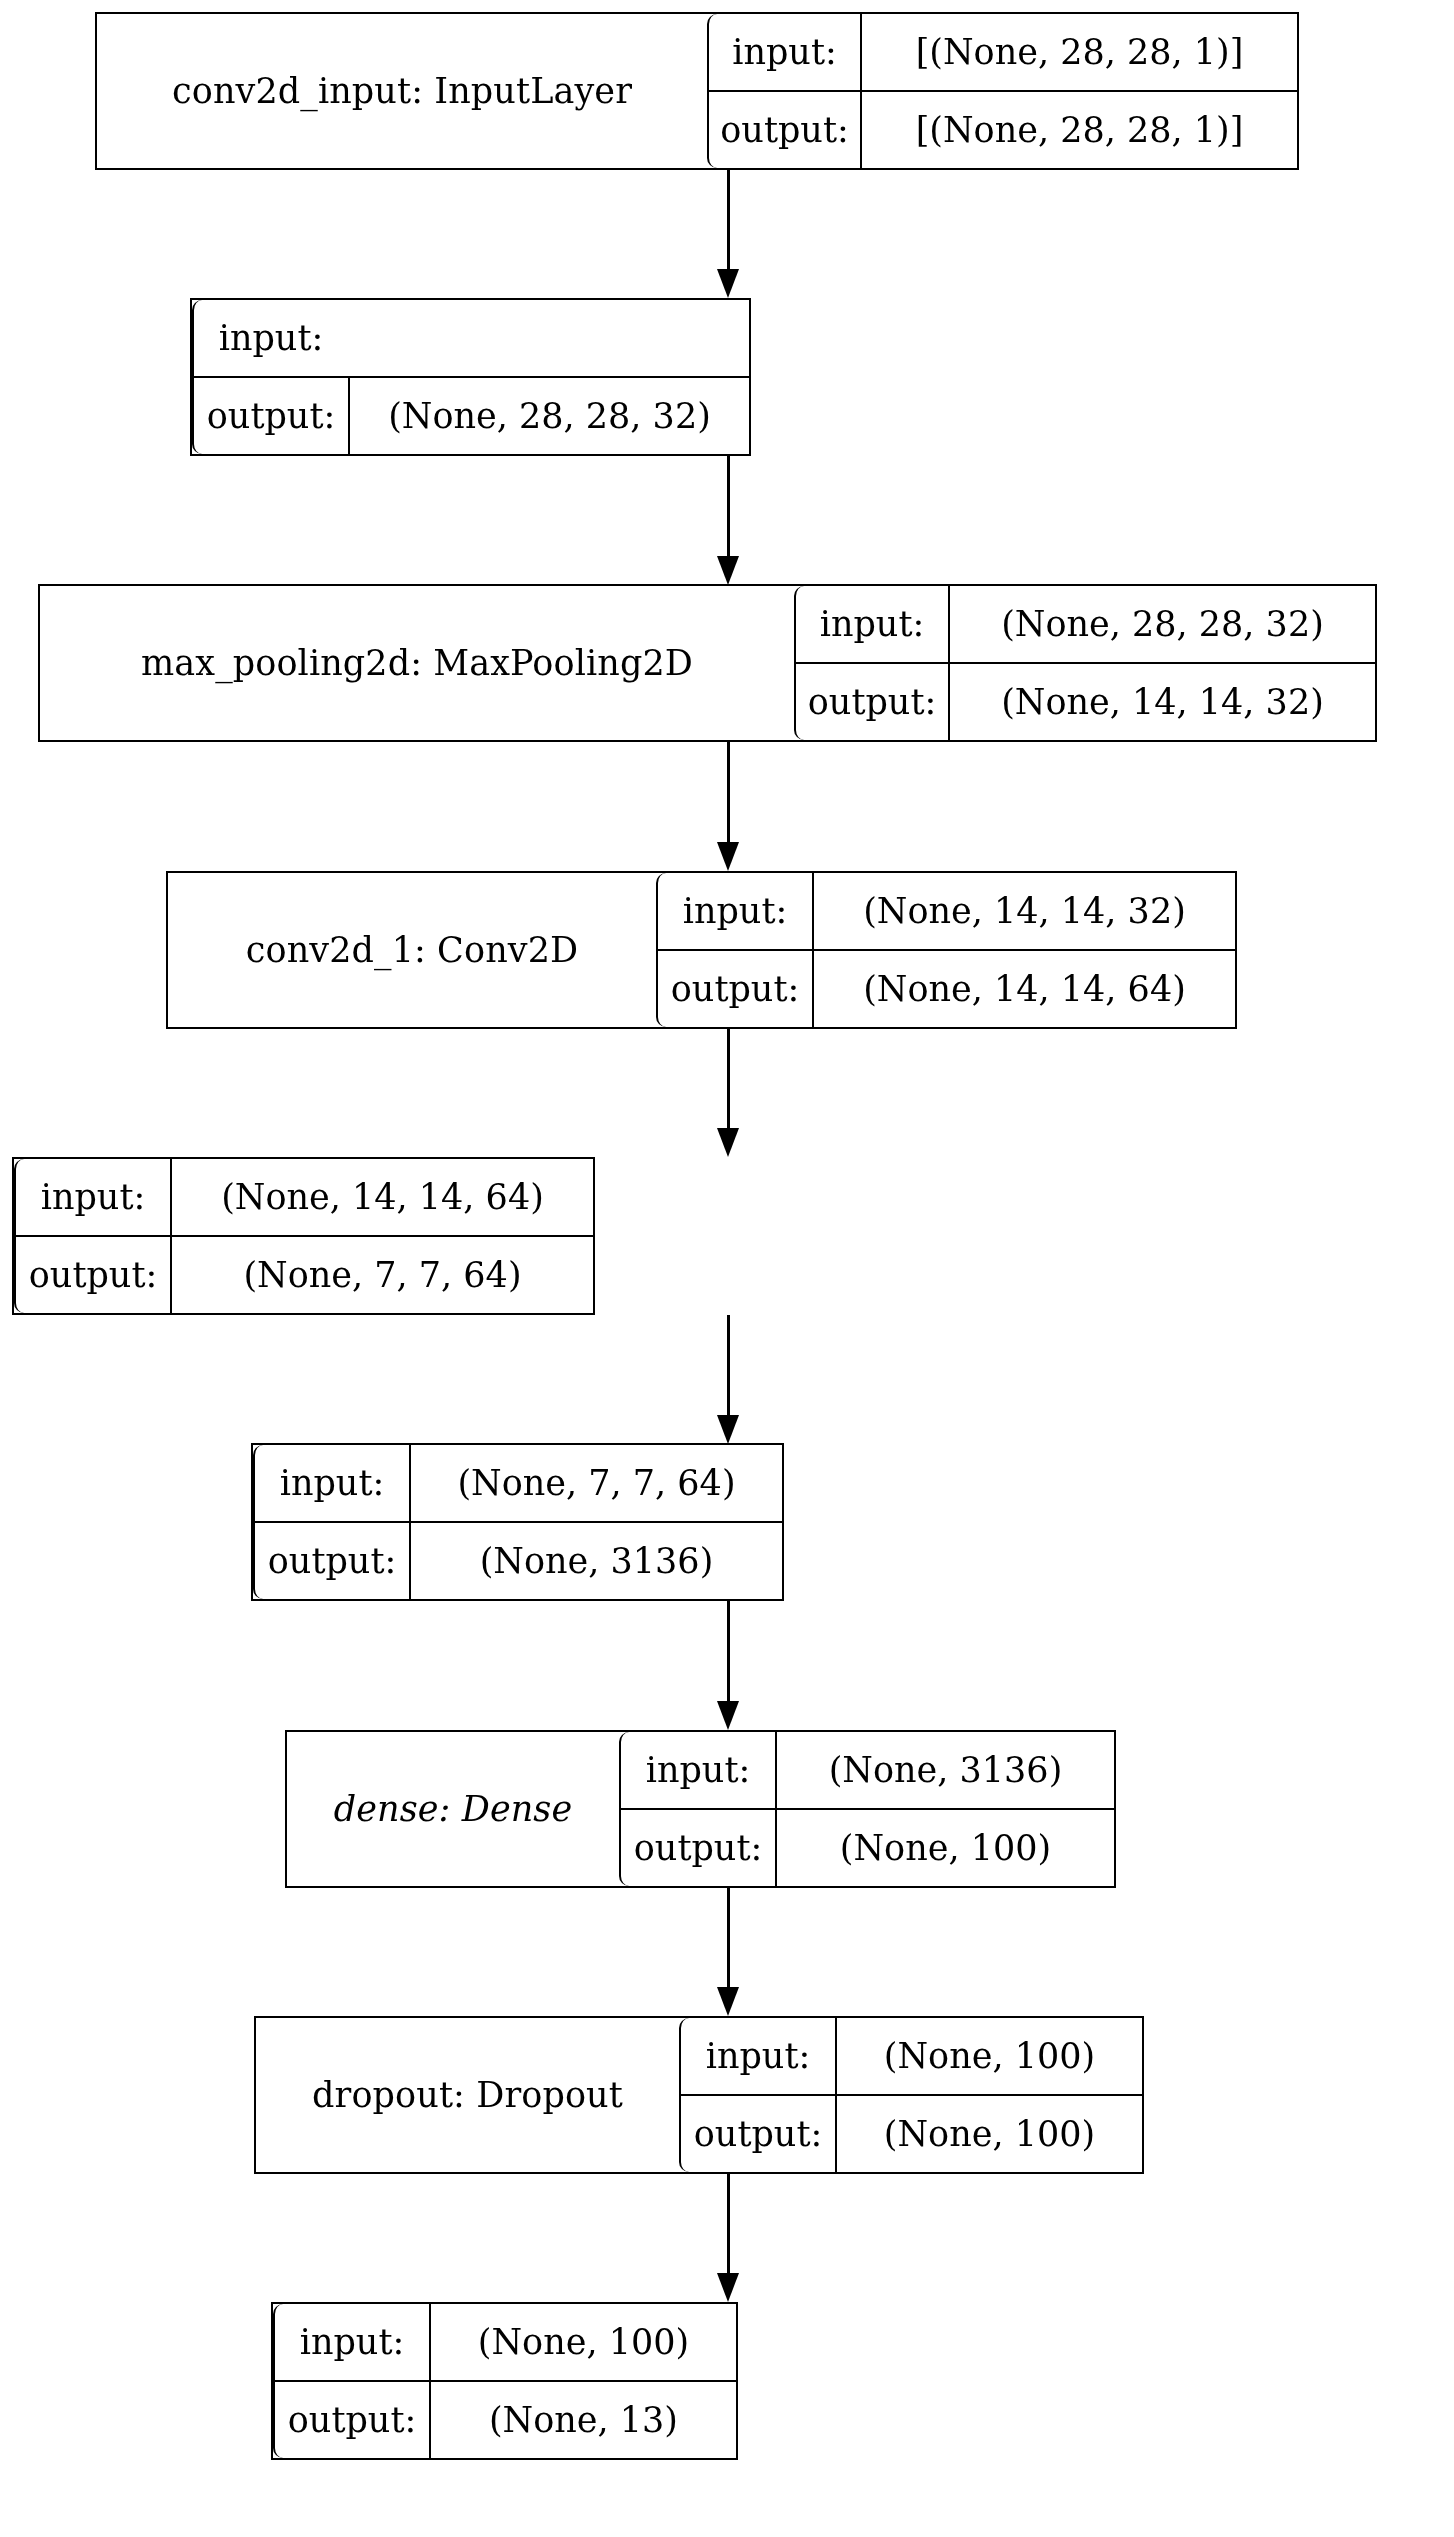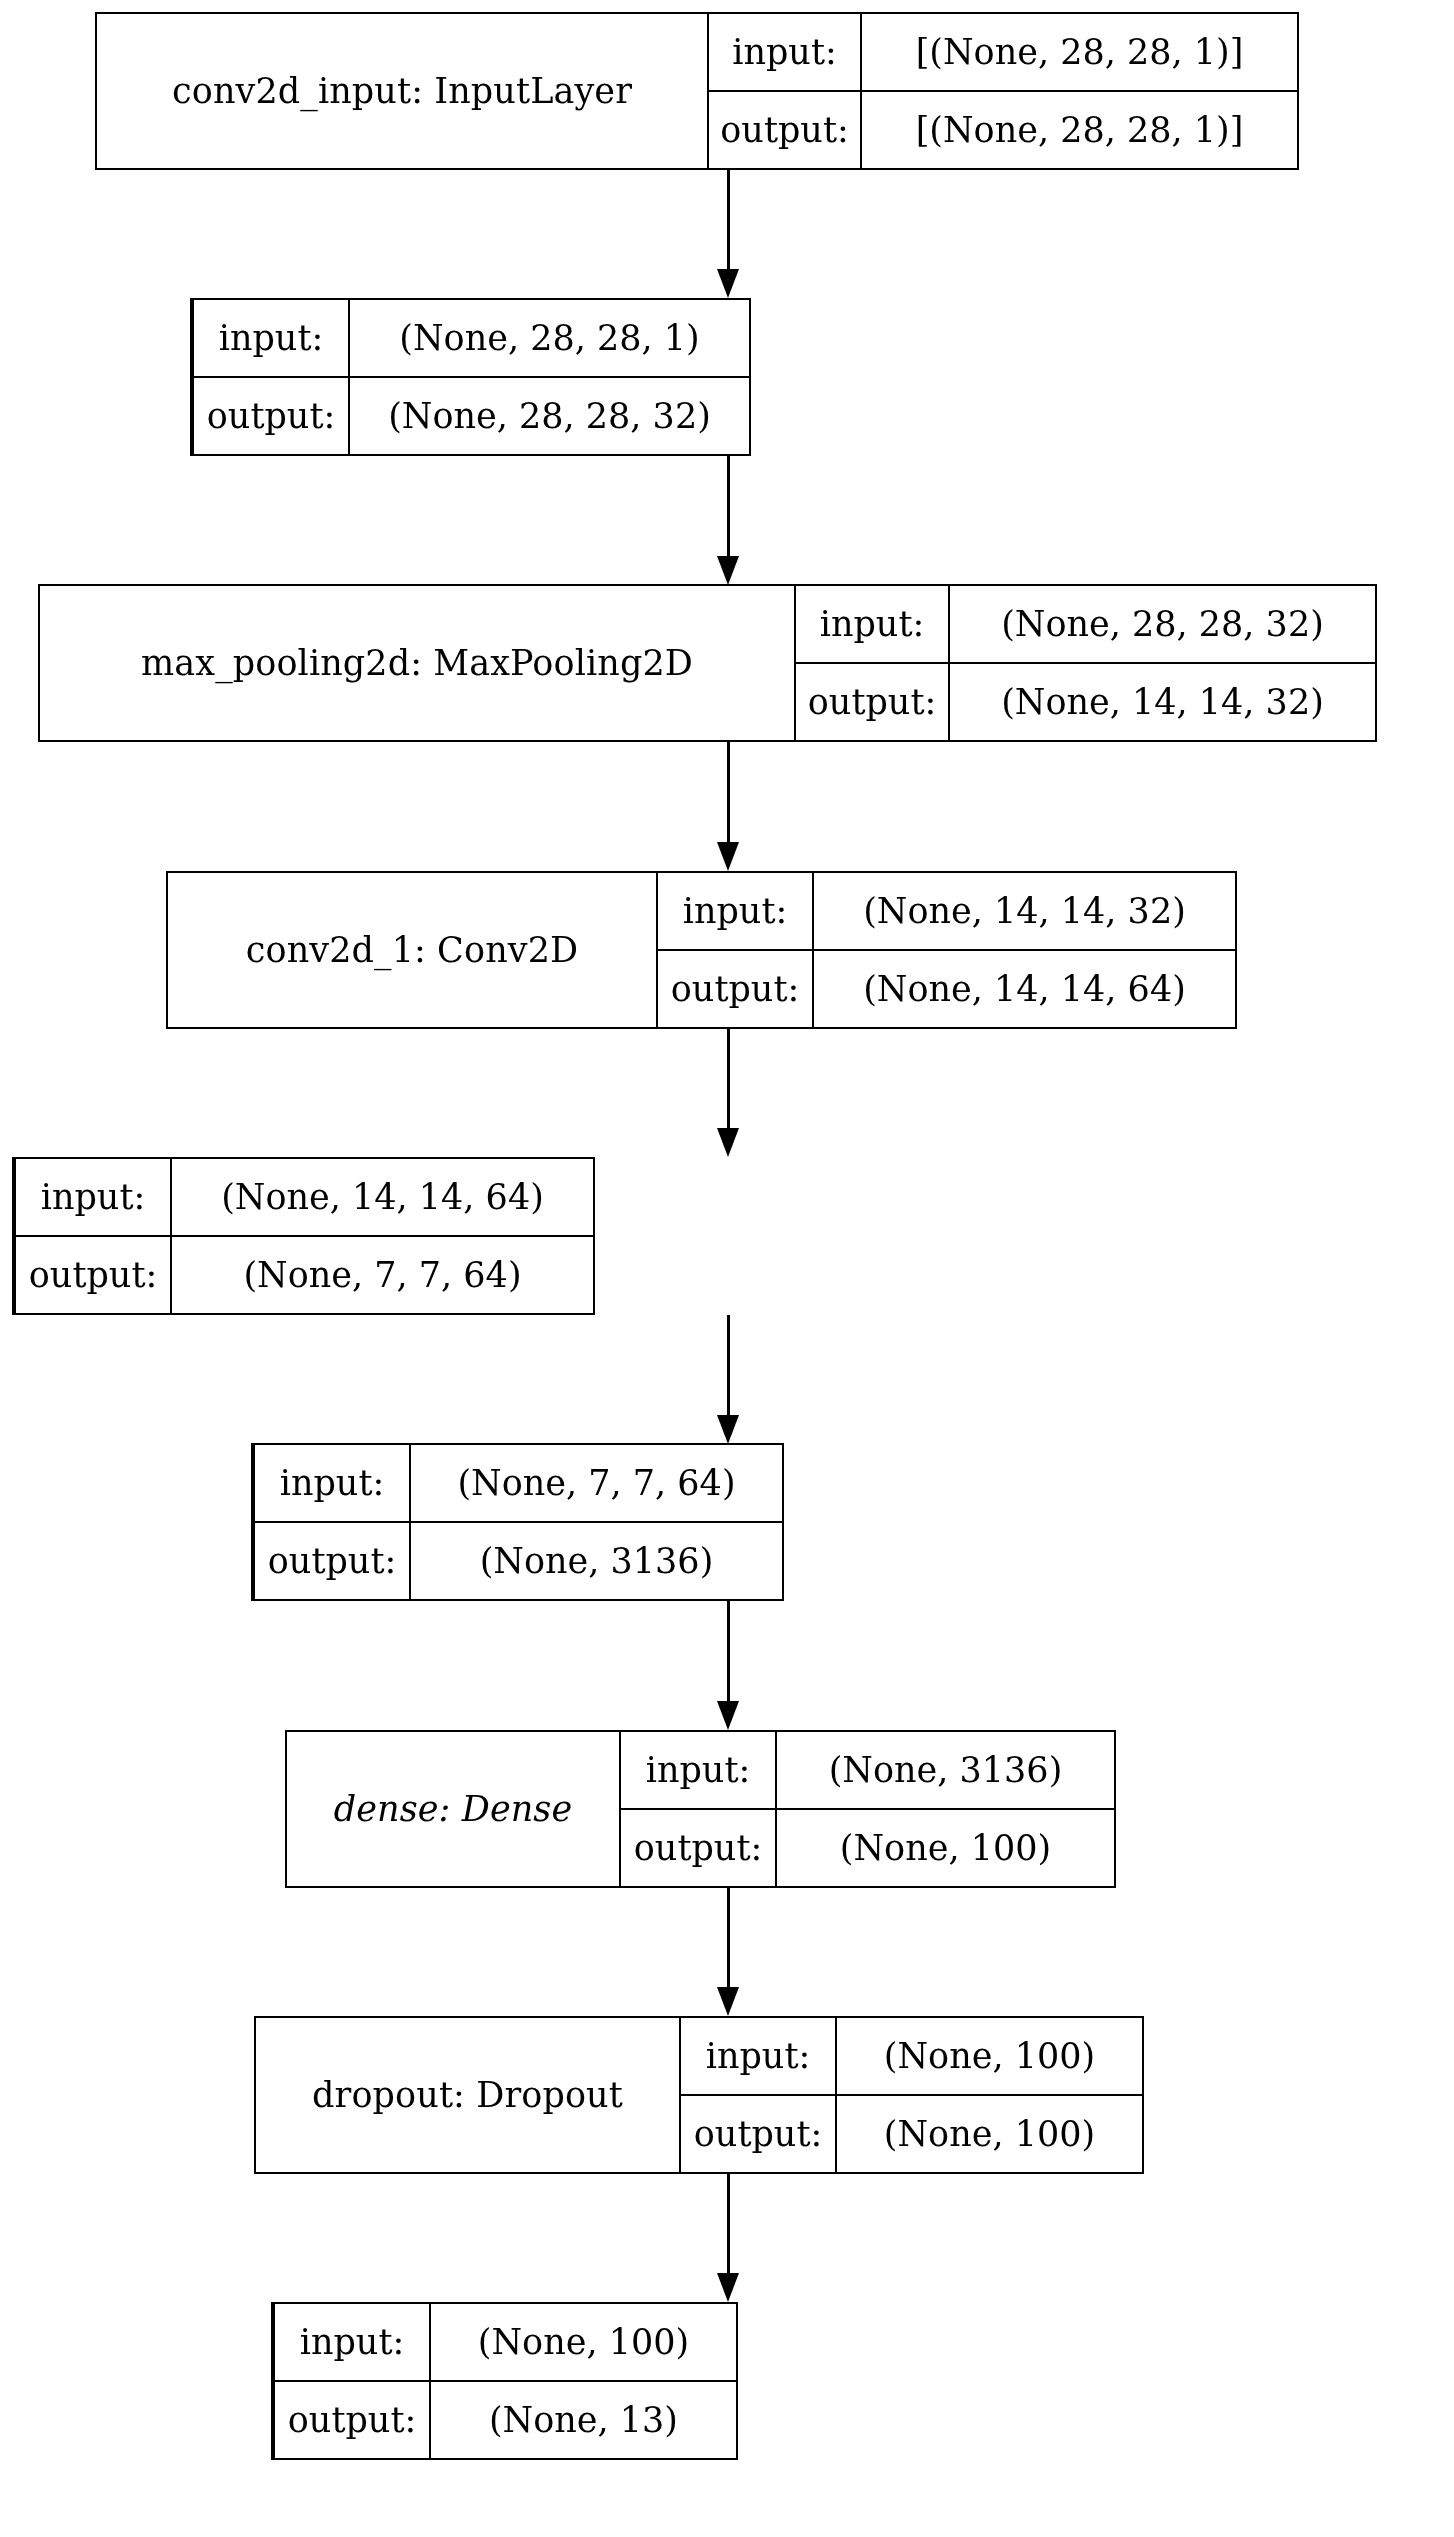--- a/index.html
+++ b/index.html
@@ -42,20 +42,21 @@
     font-size: 35px;
     line-height: 1.1;
     white-space: nowrap;
     letter-spacing: 0.1px;
   }
 
   .node-io {
     display: flex;
     flex-direction: column;
     border-left: 2.5px solid #000000;
+    border-radius: 10px;
   }
 
   .io-row {
     display: flex;
     flex-direction: row;
     flex: 1 1 50%;
     align-items: stretch;
   }
   .io-row.first {
     border-bottom: 2.5px solid #000000;
@@ -152,21 +153,20 @@
         <div class="io-row">
           <div class="io-label" style="width: 151px;">output:</div>
           <div class="io-value" style="width: 437px;">[(None, 28, 28, 1)]</div>
         </div>
       </div>
     </div>
     <div class="node" style="left: 190px; top: 298px;">
       <div class="node-io">
         <div class="io-row first">
           <div class="io-label" style="width: 154px;">input:</div>
-          <div class="io-value" style="width: 401px;">(None, 28, 28, 1)</div>
         </div>
         <div class="io-row">
           <div class="io-label" style="width: 154px;">output:</div>
           <div class="io-value" style="width: 401px;">(None, 28, 28, 32)</div>
         </div>
       </div>
     </div>
     <div class="node" style="left: 38px; top: 584px;">
       <div class="node-name" style="width: 710px;">max_pooling2d: MaxPooling2D</div>
       <div class="node-io">

